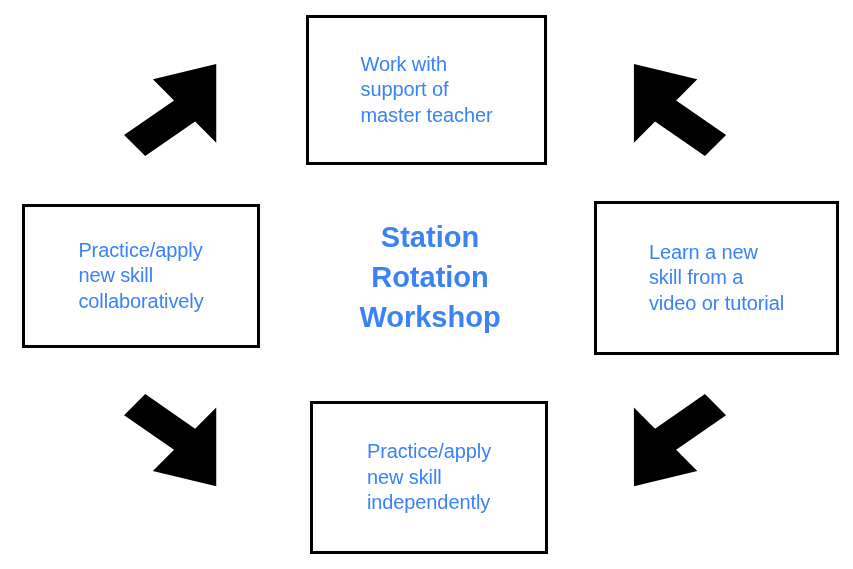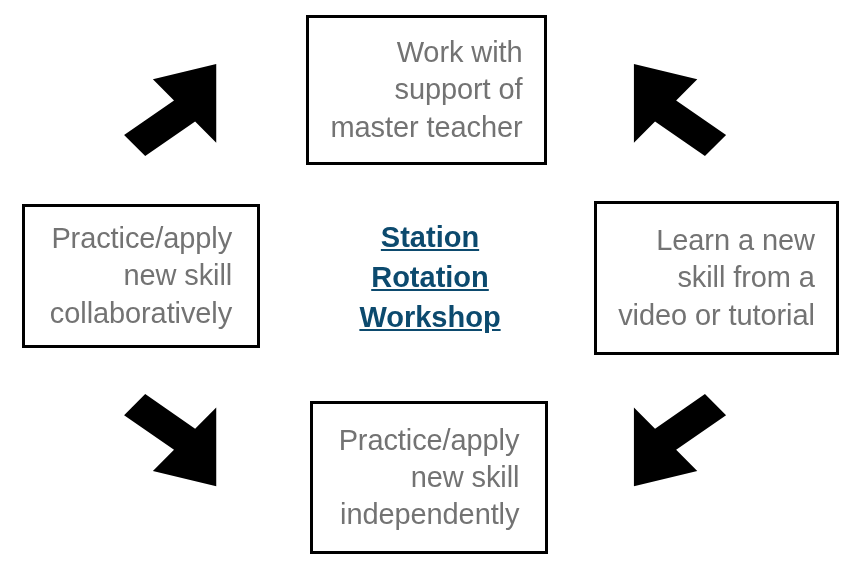--- a/index.html
+++ b/index.html
@@ -20,42 +20,41 @@
   .node-box {
     position: absolute;
     box-sizing: border-box;
     border: 3px solid #000000;
     background: #ffffff;
     display: flex;
     align-items: center;
     justify-content: center;
   }
   .node-text {
-    text-align: right;
-    color: #737373;
+    text-align: left;
+    color: #3b82f6;
     font-family: "Liberation Sans", sans-serif;
-    font-size: 29px;
+    font-size: 20px;
     line-height: 1.28;
     letter-spacing: -0.1px;
     white-space: pre-line;
     padding: 0 6px;
   }
   .center-label {
     position: absolute;
     display: flex;
     align-items: center;
     justify-content: center;
     text-align: center;
     font-family: "Liberation Sans", sans-serif;
     font-weight: bold;
     font-size: 29px;
     line-height: 1.38;
-    color: #0c4a6e;
+    color: #3b82f6;
     white-space: pre-line;
-    text-decoration: underline;
   }
   .arrow {
     position: absolute;
   }
   .arrow svg {
     display: block;
     overflow: visible;
   }
 
   

